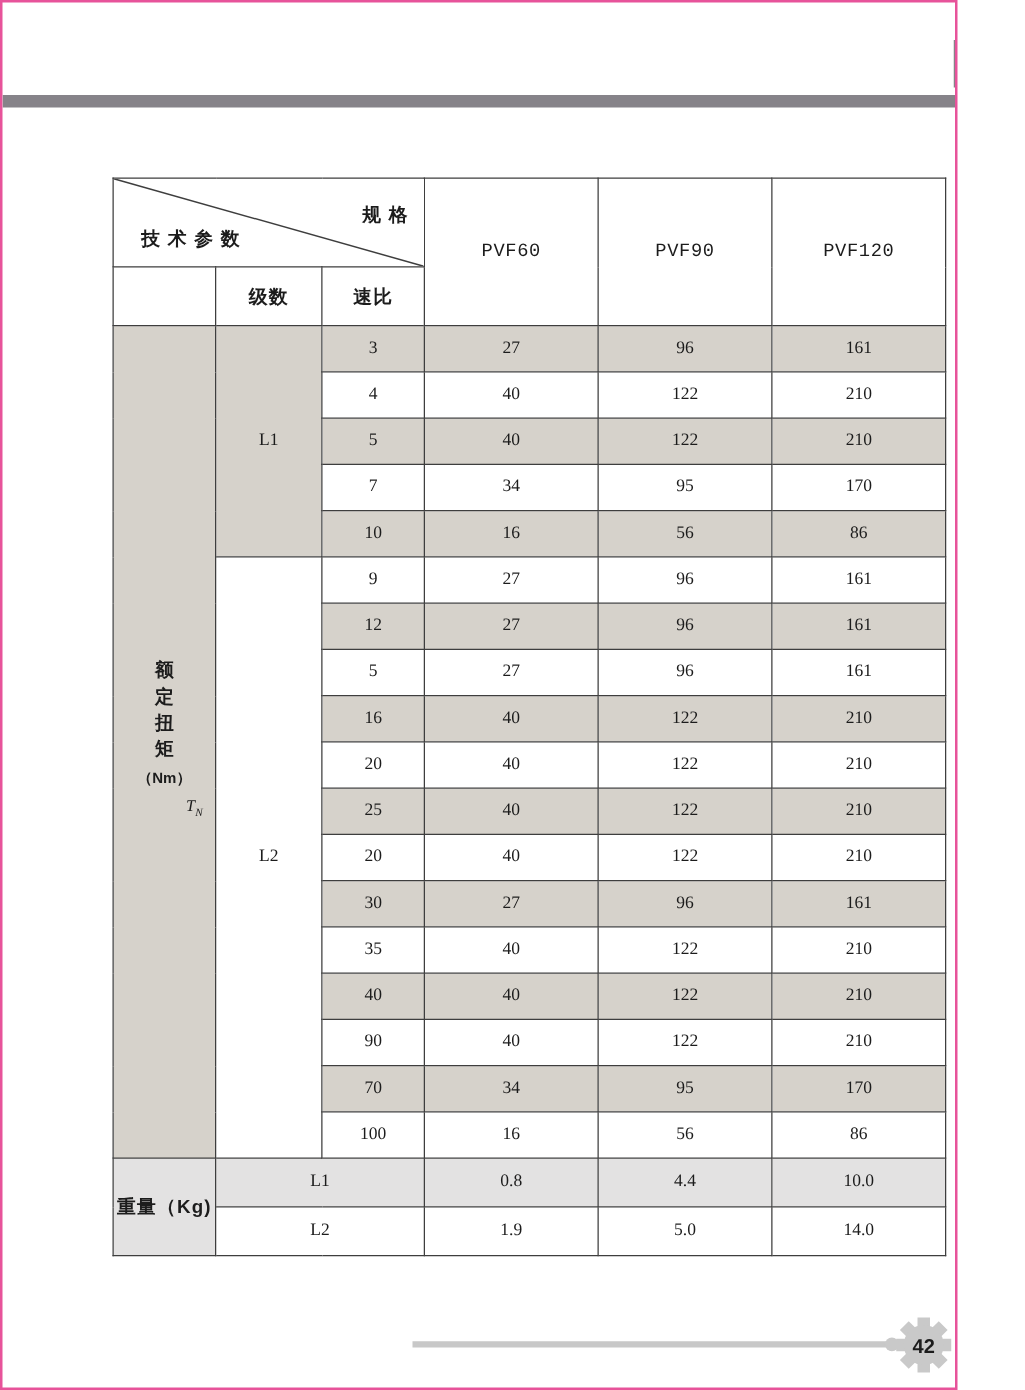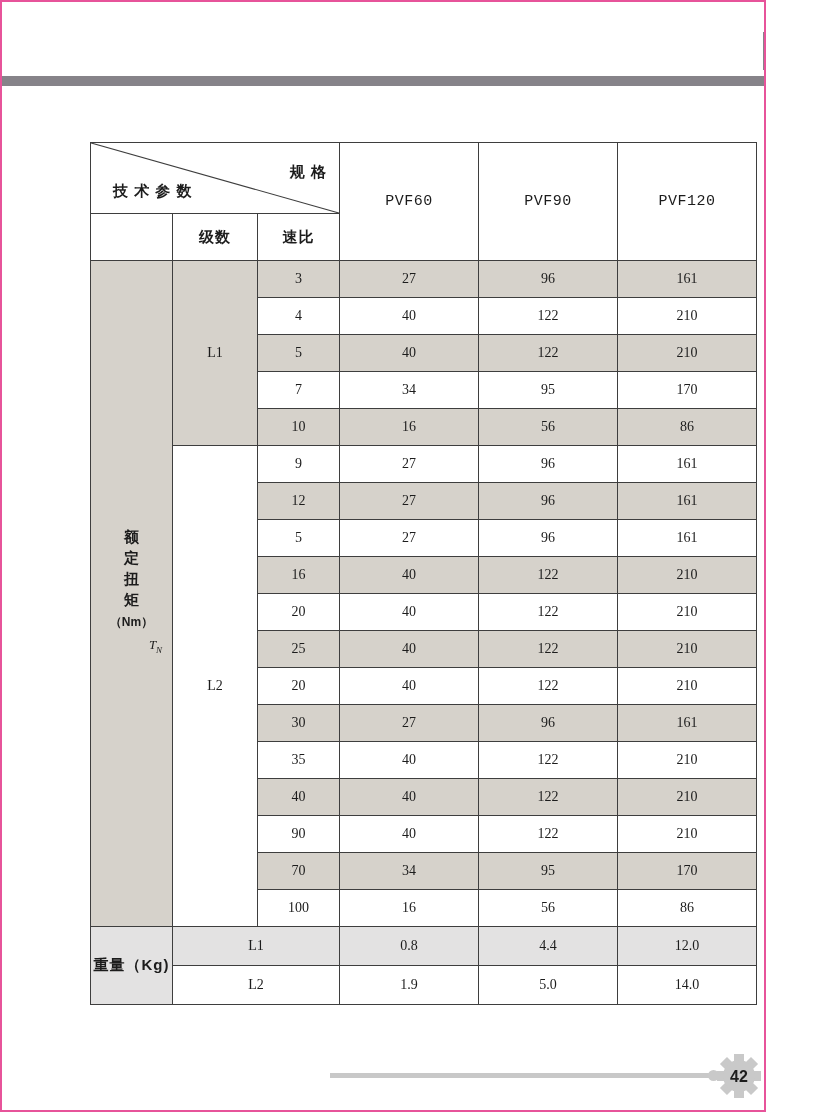--- a/index.html
+++ b/index.html
@@ -227,21 +227,21 @@
       <td class="num">16</td>
       <td class="num">56</td>
       <td class="num">86</td>
     </tr>
 
     <tr class="wr wl">
       <td class="cjk wlabel" rowspan="2">重量（Kg)</td>
       <td class="num grp2" colspan="2">L1</td>
       <td class="num">0.8</td>
       <td class="num">4.4</td>
-      <td class="num">12.0</td>
+      <td class="num">10.0</td>
     </tr>
     <tr class="wr">
       <td class="num" colspan="2">L2</td>
       <td class="num">1.9</td>
       <td class="num">5.0</td>
       <td class="num">14.0</td>
     </tr>
   </tbody>
     </table>
 

